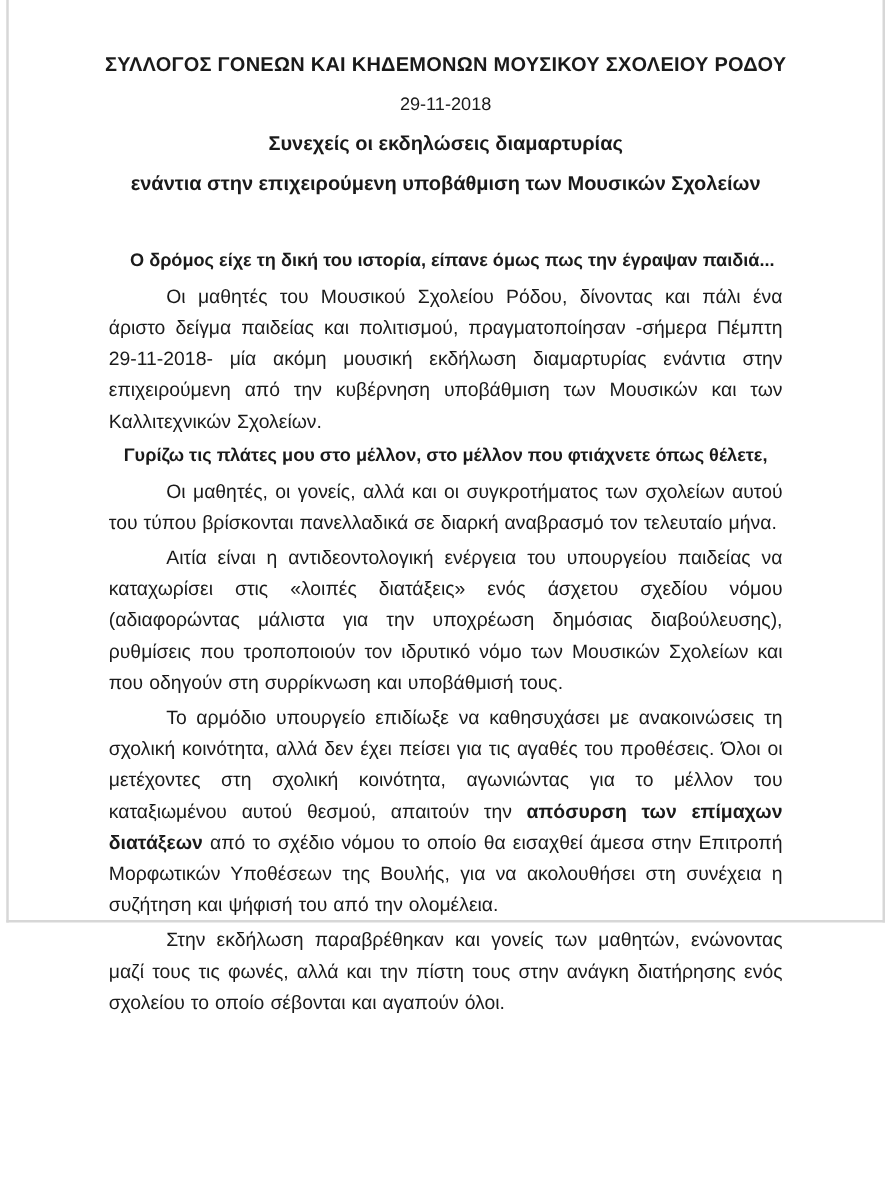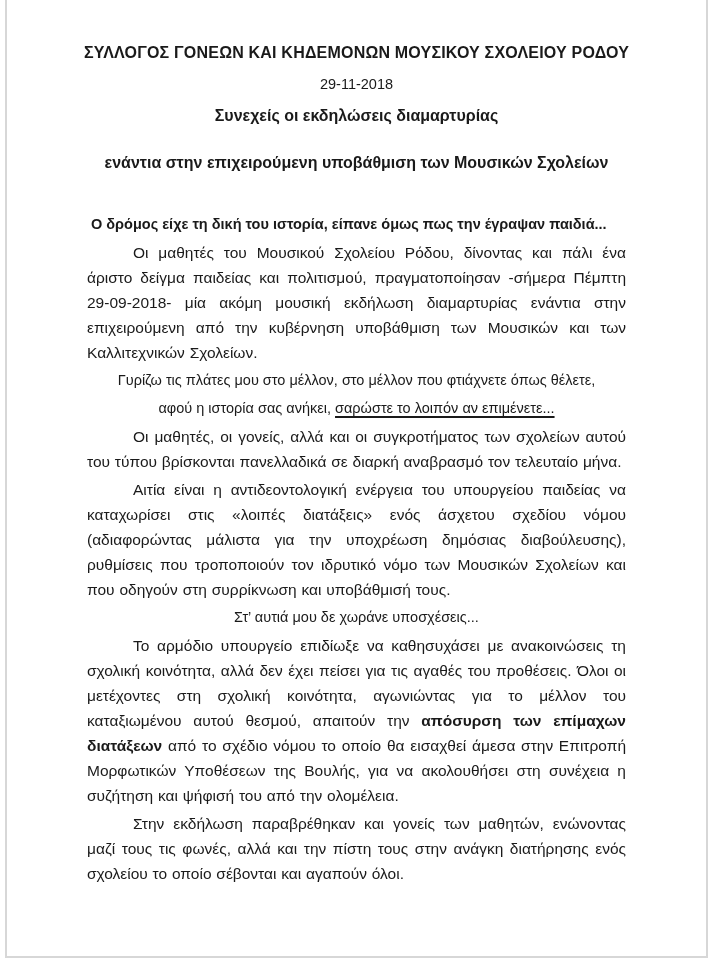--- a/index.html
+++ b/index.html
@@ -6,21 +6,21 @@
     margin: 0;
     padding: 0;
     width: 713px;
     height: 960px;
     background: #ffffff;
     overflow: hidden;
   }
   .sheet {
     position: relative;
     box-sizing: border-box;
-    height: 958px;
+    height: 738px;
     margin: 0 5px;
     border-left: 2px solid #d7d7d7;
     border-right: 2px solid #d7d7d7;
     border-bottom: 2px solid #d7d7d7;
     padding: 42px 80px 0 80px;
     background: #ffffff;
     font-family: "Liberation Sans", "DejaVu Sans", sans-serif;
     color: #1a1a1a;
   }
   .center-row { display: flex; justify-content: center; }
@@ -36,32 +36,32 @@
   .doc-date {
     font-size: 14.5px;
     line-height: 19px;
     margin-bottom: 11px;
   }
   .doc-sub {
     font-weight: bold;
     font-size: 16px;
     line-height: 21px;
   }
-  .mb-sub1 { margin-bottom: 26px; justify-content: center; }
+  .mb-sub1 { margin-bottom: 11px; justify-content: center; }
   .mb-sub2 { margin-bottom: 39px; }
 
   .h-left {
     font-weight: bold;
     font-size: 14.5px;
     line-height: 25px;
-    margin: 0 0 3px 4px;
+    margin: 0 0 3px 17px;
     white-space: nowrap;
   }
   .h-center {
-    font-weight: normal;
+    font-weight: bold;
     font-size: 14.5px;
     line-height: 25px;
     margin: 2px 0 3px 0;
   }
   p.body-par {
     margin: 0 0 3px 0;
     font-size: 15.5px;
     line-height: 25px;
     text-align: justify;
     text-indent: 46px;
@@ -90,36 +90,30 @@
   <div class="doc-sub mb-sub1 center-row">
     <span class="nowrap">Συνεχείς οι εκδηλώσεις διαμαρτυρίας</span>
   </div>
 
   <div class="doc-sub mb-sub2 center-row">
     <span class="nowrap">ενάντια στην επιχειρούμενη υποβάθμιση των Μουσικών Σχολείων</span>
   </div>
 
   <div class="h-left">Ο δρόμος είχε τη δική του ιστορία, είπανε όμως πως την έγραψαν παιδιά...</div>
 
-  <p class="body-par">Οι μαθητές του Μουσικού Σχολείου Ρόδου, δίνοντας και πάλι ένα άριστο δείγμα παιδείας και πολιτισμού, πραγματοποίησαν -σήμερα Πέμπτη 29-09-2018- μία ακόμη μουσική εκδήλωση διαμαρτυρίας ενάντια στην επιχειρούμενη από την κυβέρνηση υποβάθμιση των Μουσικών και των Καλλιτεχνικών Σχολείων.</p>
+  <p class="body-par">Οι μαθητές του Μουσικού Σχολείου Ρόδου, δίνοντας και πάλι ένα άριστο δείγμα παιδείας και πολιτισμού, πραγματοποίησαν -σήμερα Πέμπτη 29-11-2018- μία ακόμη μουσική εκδήλωση διαμαρτυρίας ενάντια στην επιχειρούμενη από την κυβέρνηση υποβάθμιση των Μουσικών και των Καλλιτεχνικών Σχολείων.</p>
 
 
   <div class="h-center center-row">
     <span class="nowrap">Γυρίζω τις πλάτες μου στο μέλλον, στο μέλλον που φτιάχνετε όπως θέλετε,</span>
-  </div>
-  <div class="h-center center-row">
-    <span class="nowrap"><span>αφού η ιστορία σας ανήκει, </span><span class="u">σαρώστε το λοιπόν αν επιμένετε...</span></span>
   </div>
 
   <p class="body-par">Οι μαθητές, οι γονείς, αλλά και οι συγκροτήματος των σχολείων αυτού του τύπου βρίσκονται πανελλαδικά σε διαρκή αναβρασμό τον τελευταίο μήνα.</p>
 
 
   <p class="body-par">Αιτία είναι η αντιδεοντολογική ενέργεια του υπουργείου παιδείας να καταχωρίσει στις «λοιπές διατάξεις» ενός άσχετου σχεδίου νόμου (αδιαφορώντας μάλιστα για την υποχρέωση δημόσιας διαβούλευσης), ρυθμίσεις που τροποποιούν τον ιδρυτικό νόμο των Μουσικών Σχολείων και που οδηγούν στη συρρίκνωση και υποβάθμισή τους.</p>
 
-  <div class="h-center center-row">
-    <span class="nowrap">Στ’ αυτιά μου δε χωράνε υποσχέσεις...</span>
-  </div>
 
   <p class="body-par"><span>Το αρμόδιο υπουργείο επιδίωξε να καθησυχάσει με ανακοινώσεις τη σχολική κοινότητα, αλλά δεν έχει πείσει για τις αγαθές του προθέσεις. Όλοι οι μετέχοντες στη σχολική κοινότητα, αγωνιώντας για το μέλλον του καταξιωμένου αυτού θεσμού, απαιτούν την </span><span class="b">απόσυρση των επίμαχων διατάξεων</span><span> από το σχέδιο νόμου το οποίο θα εισαχθεί άμεσα στην Επιτροπή Μορφωτικών Υποθέσεων της Βουλής, για να ακολουθήσει στη συνέχεια η συζήτηση και ψήφισή του από την ολομέλεια.</span></p>
 
   <p class="body-par">Στην εκδήλωση παραβρέθηκαν και γονείς των μαθητών, ενώνοντας μαζί τους τις φωνές, αλλά και την πίστη τους στην ανάγκη διατήρησης ενός σχολείου το οποίο σέβονται και αγαπούν όλοι.</p>
 
 </div>
 
 </body></html>

